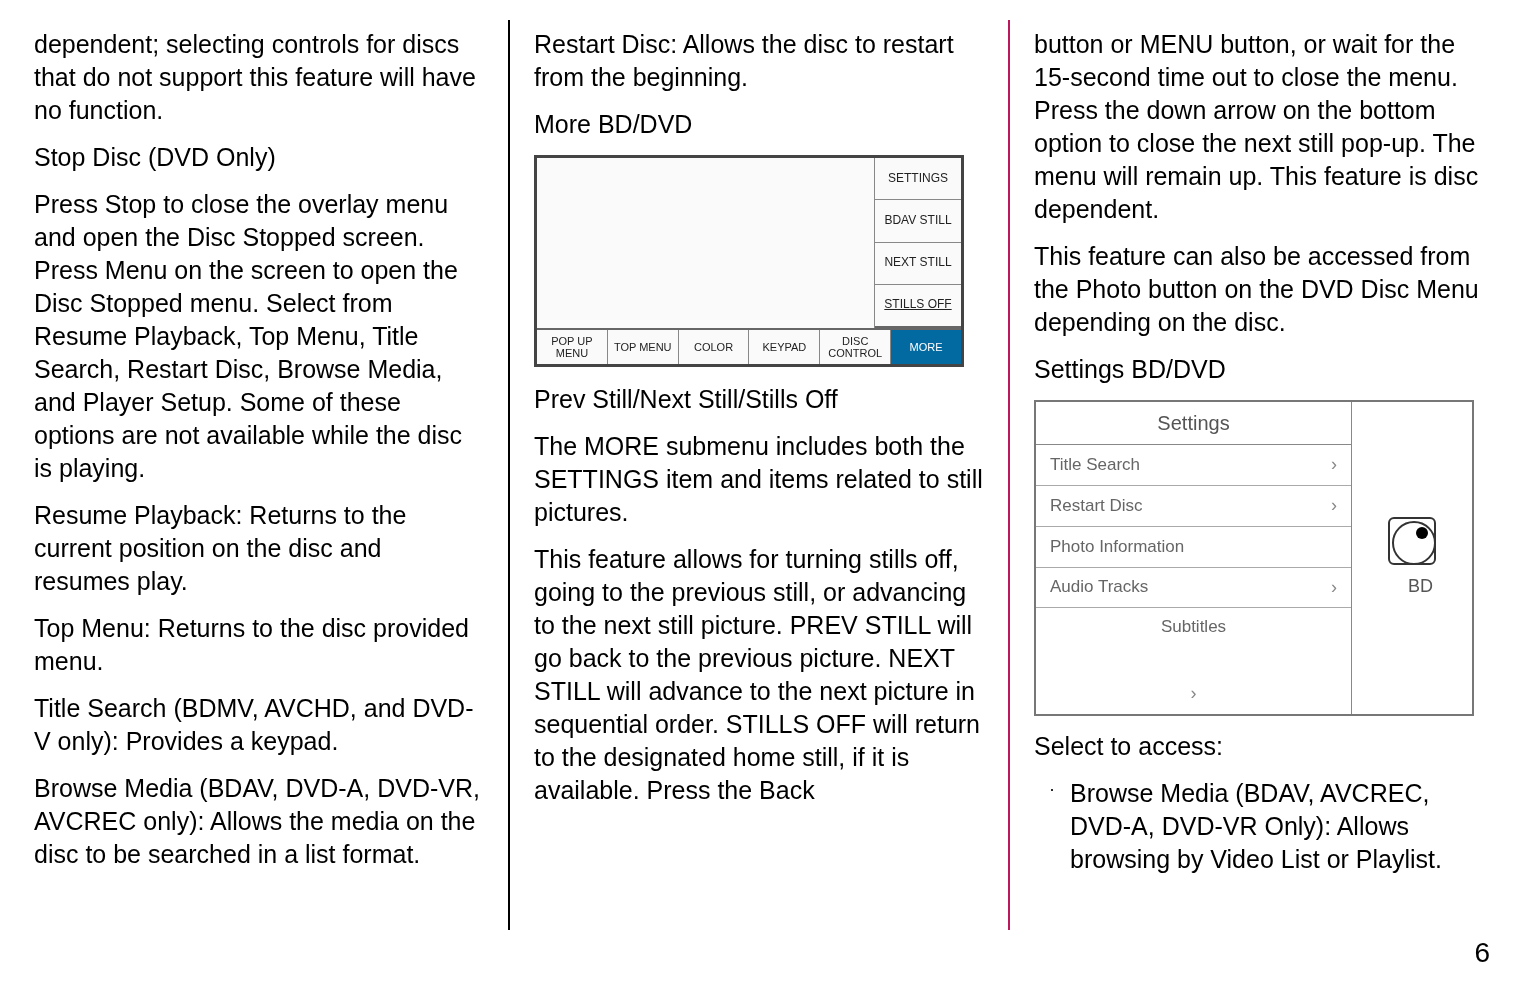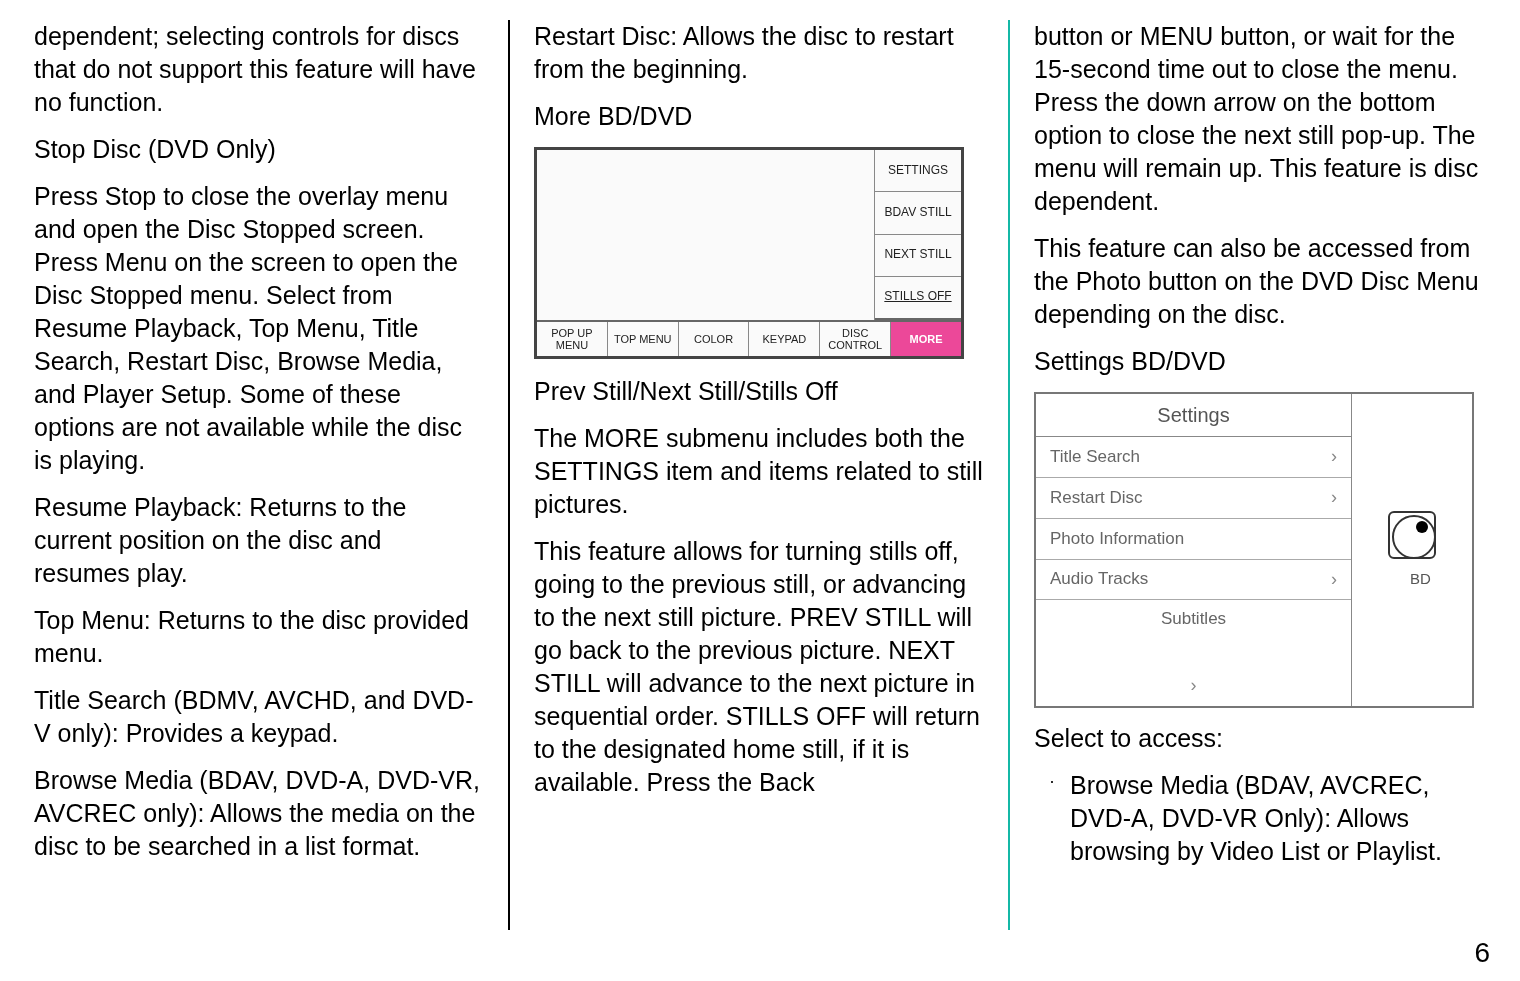--- a/index.html
+++ b/index.html
@@ -10,22 +10,22 @@
     column-gap: 0;
     padding: 20px 10px 10px 10px;
     height: 940px;
   }
   .col {
     padding: 0 24px;
     font-size: 25px;
     line-height: 1.32;
   }
   .col:nth-child(1) { border-right: 2px solid #000; }
-  .col:nth-child(2) { border-right: 2px solid #14b8a6; }
-  .para { margin-bottom: 14px; }
+  .col:nth-child(2) { border-right: 2px solid #be185d; }
+  .para { margin-bottom: 14px; margin-top: 8px; }
   .bold { font-weight: normal; }
   .page-number { position: absolute; right: 30px; bottom: 12px; font-size: 28px; }
 
   
   .diag1 {
     width: 430px;
     margin: 12px 0 16px 0;
     border: 3px solid #444;
     background: #fafafa;
     font-family: Arial, sans-serif;
@@ -65,23 +65,23 @@
     display: flex;
     align-items: center;
     justify-content: center;
     font-size: 11px;
     text-align: center;
     line-height: 1.1;
     color: #222;
   }
   .diag1-bottom .bcell:last-child {
     border-right: none;
-    background: #ec4899;
+    background: #0369a1;
     color: #fff;
-    font-weight: bold;
+    font-weight: normal;
   }
 
   
   .diag2 {
     width: 440px;
     margin: 12px 0 14px 0;
     border: 2px solid #777;
     display: flex;
     font-family: Arial, sans-serif;
   }
@@ -132,21 +132,21 @@
     left: 2px; top: 2px;
   }
   .diag2-icon::after {
     content: "";
     position: absolute;
     width: 12px; height: 12px;
     background: #000;
     border-radius: 50%;
     right: 6px; top: 8px;
   }
-  .diag2-label { font-size: 15px; color: #555; padding-left: 17px; }
+  .diag2-label { font-size: 18px; color: #555; padding-left: 17px; }
 
   ul.bullets { list-style: none; margin-top: 6px; }
   ul.bullets li { display: flex; margin-bottom: 8px; }
   ul.bullets li .dot { width: 36px; text-align: center; font-size: 18px; line-height: 1.4; }
   ul.bullets li .btxt { flex: 1; }
 </style>
 </head>
 <body>
 
 <div class="page">

